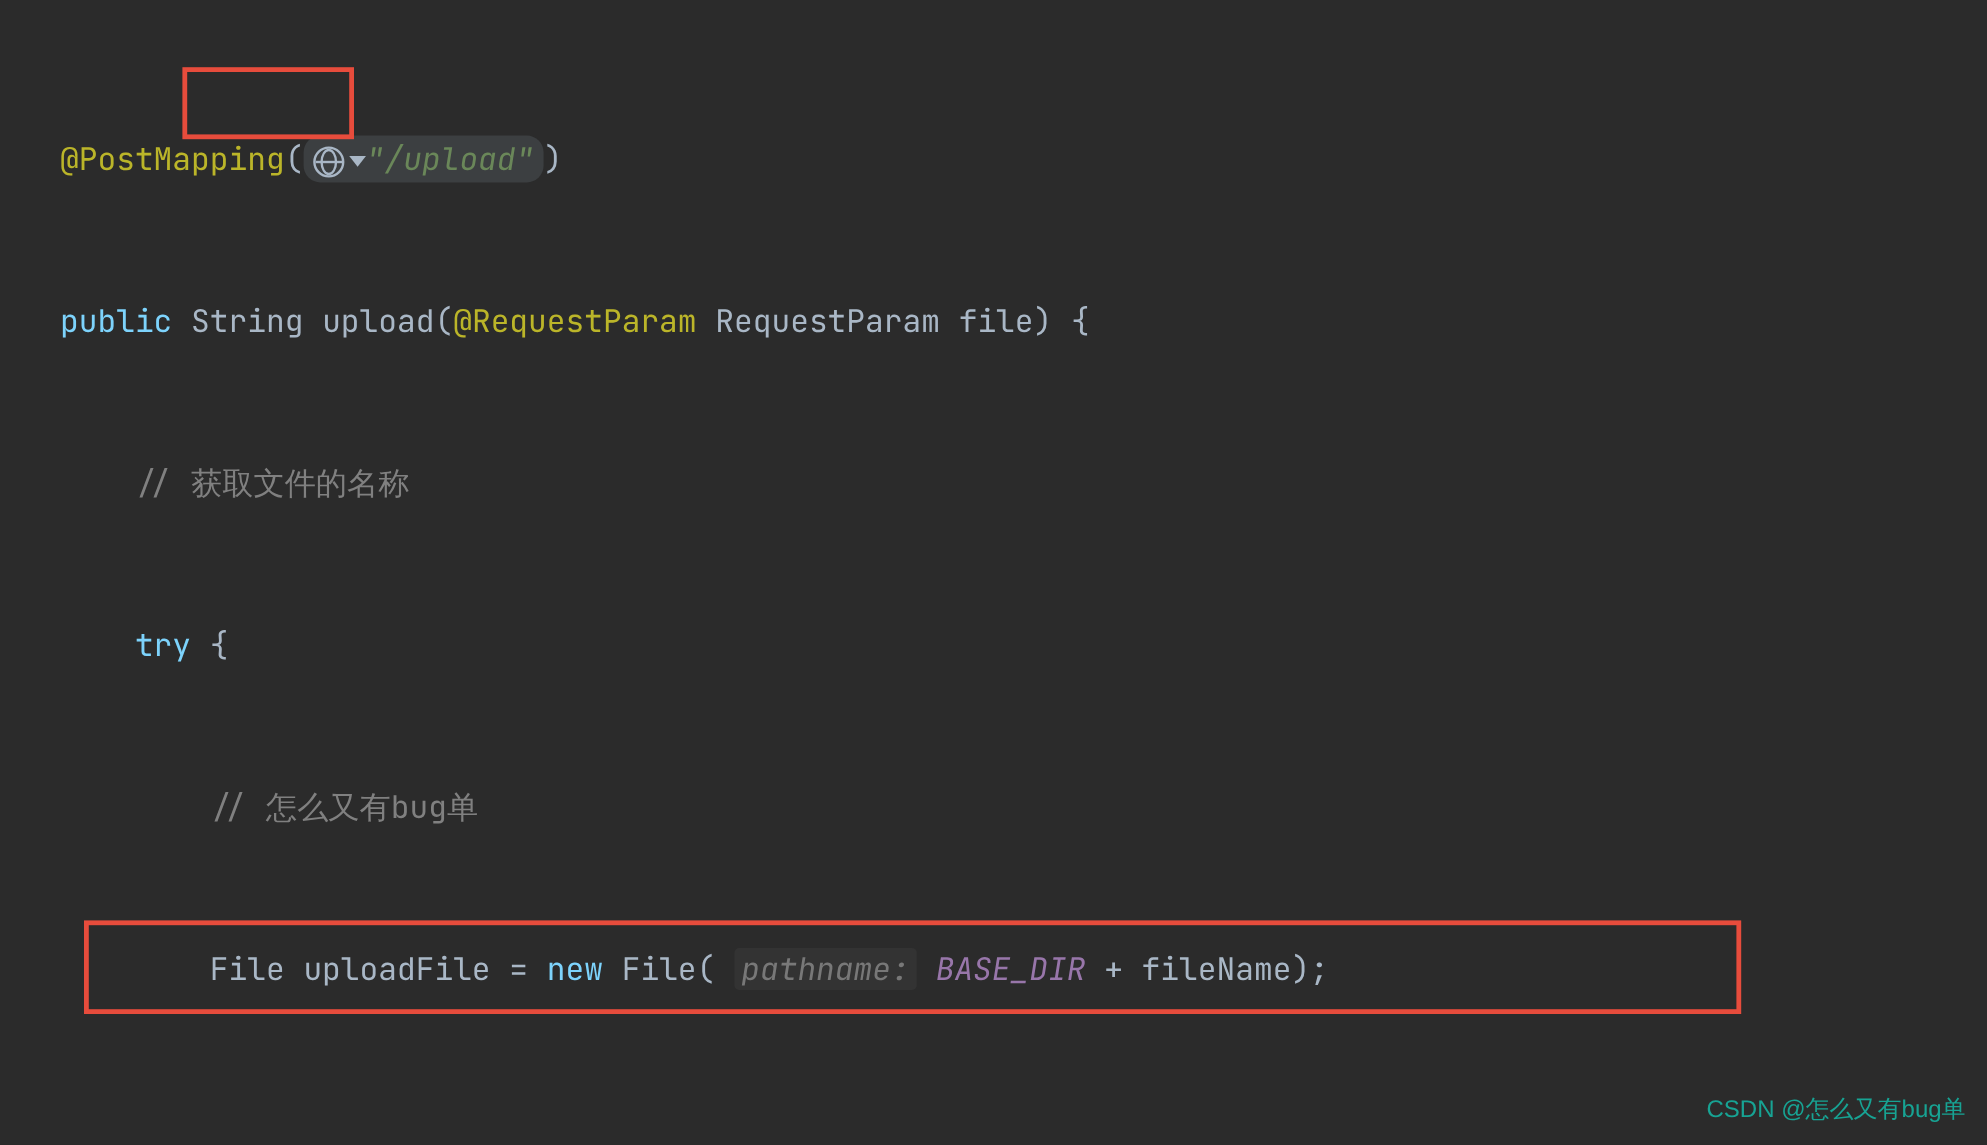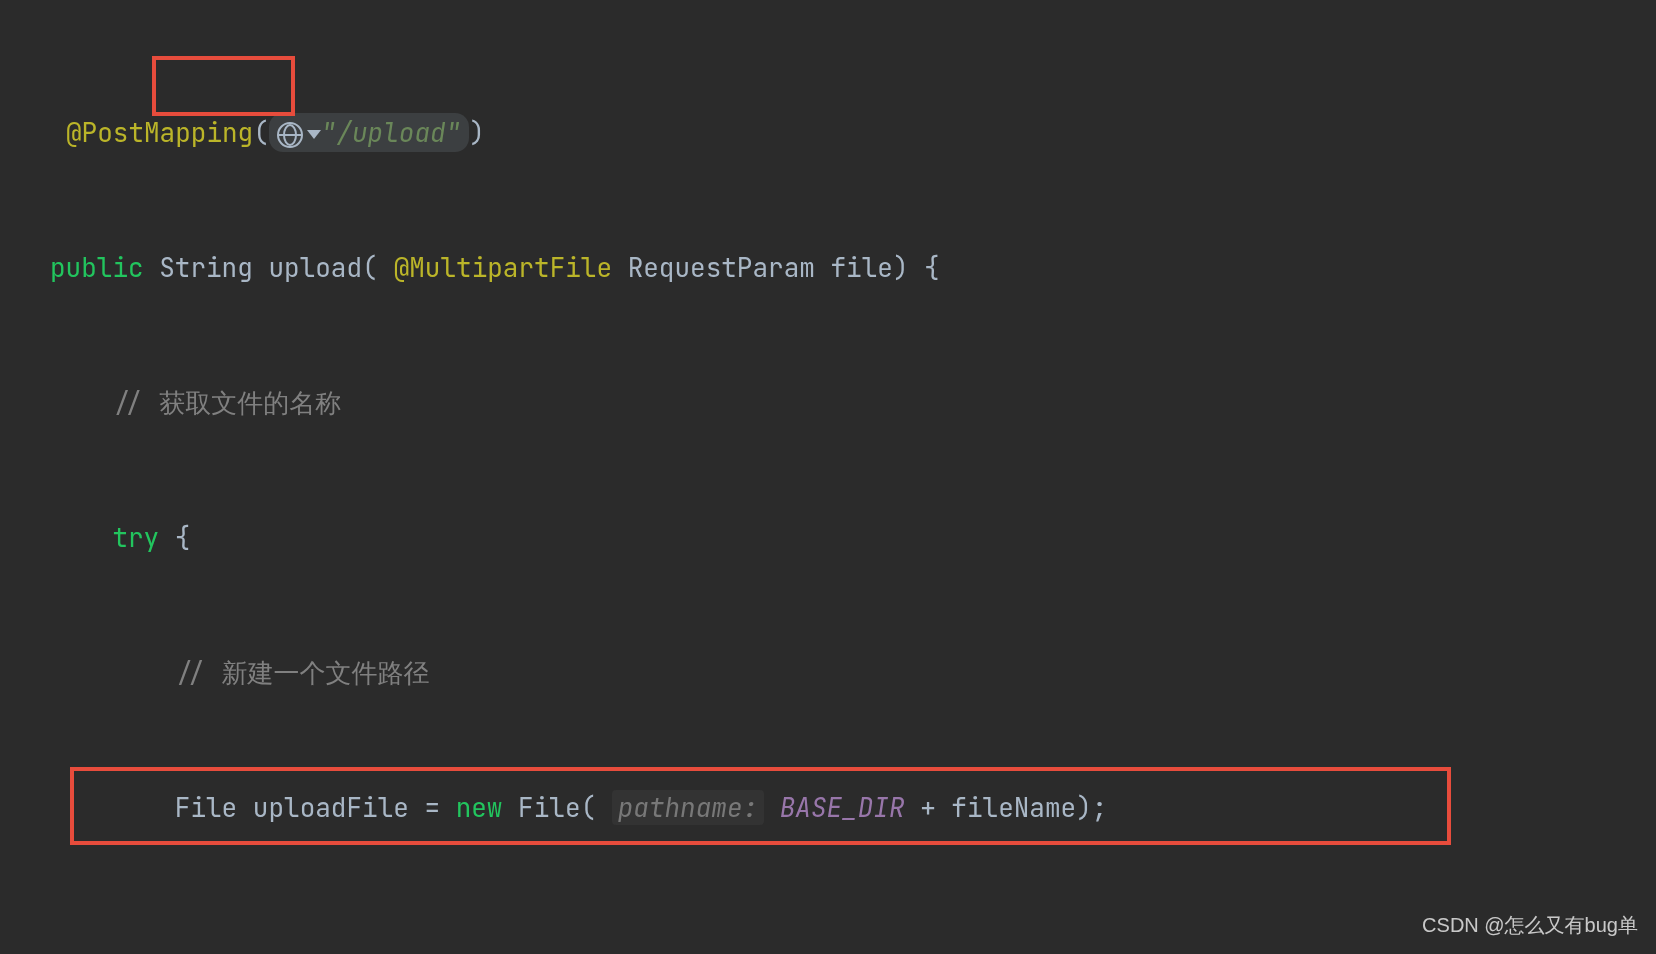--- a/index.html
+++ b/index.html
@@ -1,44 +1,44 @@
 <!DOCTYPE html>
 <html><head>
 <meta charset="utf-8">
 <style>
   html,body{margin:0;padding:0;background:#2b2b2b;color:#a9b7c6;width:1656px;height:954px;overflow:hidden;}
   body{font-family:"JetBrains Mono","Consolas","Menlo",monospace;font-size:26px;line-height:45px;position:relative;}
   .editor{padding:20px 50px;white-space:pre;}
   .line{display:block;}
-  .c-anno{color:#bbb529;margin-left:16px;}
-  .c-key{color:#22c55e;}
+  .c-anno{color:#bbb529;}
+  .c-key{color:#7dd3fc;}
   .c-str{color:#6a8759;font-style:italic;}
   .c-com{color:#808080;margin-top:41px;}
   .c-def{color:#a9b7c6;}
   .c-hint{color:#787878;background:#333333;font-style:italic;padding:0 6px;border-radius:4px;}
   .c-static{color:#9876aa;font-style:italic;}
   .globe{display:inline-block;width:22px;height:22px;border:2px solid #a9b7c6;border-radius:50%;margin-right:2px;vertical-align:middle;position:relative;background:#3c3f41;}
   .globe::before{content:"";position:absolute;left:0;right:0;top:50%;border-top:2px solid #a9b7c6;transform:translateY(-50%);}
   .globe::after{content:"";position:absolute;top:0;bottom:0;left:50%;width:10px;border:2px solid #a9b7c6;border-radius:50%;transform:translateX(-50%);}
   .chev{display:inline-block;width:0;height:0;border-left:7px solid transparent;border-right:7px solid transparent;border-top:9px solid #a9b7c6;vertical-align:middle;margin-left:2px;}
   .url-pill{background:#3c3f41;border-radius:14px;padding:2px 8px;}
   .redbox{position:absolute;border:4px solid #e74c3c;pointer-events:none;}
   .rb1{left:152px;top:56px;width:135px;height:52px;}
   .rb2{left:70px;top:767px;width:1373px;height:70px;}
-  .watermark{position:absolute;right:18px;bottom:6px;color:#e5e5e5;font-family:sans-serif;font-size:20px;opacity:0.85;}
+  .watermark{position:absolute;right:18px;bottom:6px;color:#14b8a6;font-family:sans-serif;font-size:20px;opacity:0.85;}
 </style>
 </head>
 <body>
 
 <div class="editor">
   <span class="line"><span class="c-anno">@PostMapping</span><span class="c-def">(</span><span class="url-pill"><span class="globe"></span><span class="chev"></span><span class="c-str">"/upload"</span></span><span class="c-def">)</span></span>
-  <span class="line"><span class="c-key">public</span> <span class="c-def">String</span> <span class="c-def">upload</span><span class="c-def">(</span><span class="c-anno">@MultipartFile</span> <span class="c-def">RequestParam</span> <span class="c-def">file</span><span class="c-def">) {</span></span>
+  <span class="line"><span class="c-key">public</span> <span class="c-def">String</span> <span class="c-def">upload</span><span class="c-def">(</span><span class="c-anno">@RequestParam</span> <span class="c-def">RequestParam</span> <span class="c-def">file</span><span class="c-def">) {</span></span>
   <span class="line">    <span class="c-com">// 获取文件的名称</span></span>
   <span class="line">    <span class="c-key">try</span> <span class="c-def">{</span></span>
-  <span class="line">        <span class="c-com">// 新建一个文件路径</span></span>
+  <span class="line">        <span class="c-com">// 怎么又有bug单</span></span>
   <span class="line">        <span class="c-def">File</span> <span class="c-def">uploadFile</span><span class="c-def"> = </span><span class="c-key">new</span> <span class="c-def">File(</span> <span class="c-hint">pathname:</span> <span class="c-static">BASE_DIR</span><span class="c-def"> + </span><span class="c-def">fileName</span><span class="c-def">);</span></span>
   
   
   
   
   
   
   
   
   

